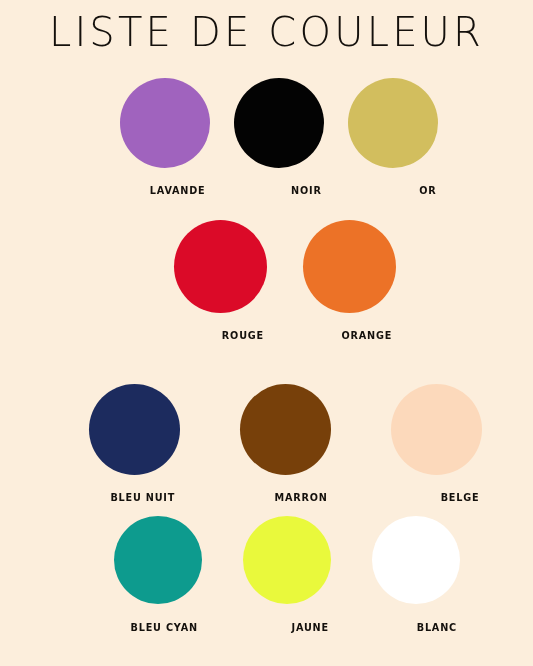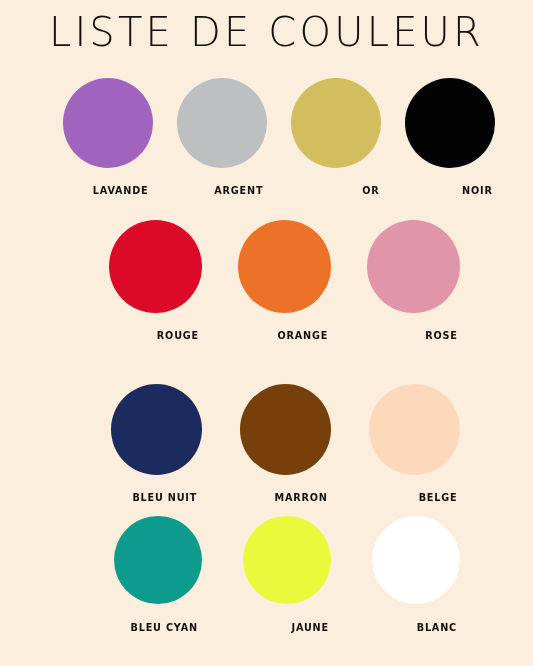--- a/index.html
+++ b/index.html
@@ -35,21 +35,21 @@
   }
   .swatch-row {
     position: absolute;
     left: 0;
     width: 533px;
     display: flex;
     justify-content: center;
   }
   #row-1 { top: 78px; }
   #row-2 { top: 220px; }
-  #row-3 { top: 384px; }
+  #row-3 { top: 384px; gap: 22px; }
   #row-4 { top: 516px; }
 
   #row-1 .swatch-cell { width: 114px; }
   #row-2 .swatch-cell,
   #row-3 .swatch-cell,
   #row-4 .swatch-cell { width: 129px; }
 
   .swatch-cell {
     display: flex;
     flex-direction: column;
@@ -85,45 +85,37 @@
 <div id="poster" style="background: rgb(252, 238, 220); color: rgb(20, 16, 12);">
 
   <div id="poster-title">LISTE DE COULEUR</div>
 
   <div class="swatch-row" id="row-1">
     <div class="swatch-cell">
       <span class="swatch-dot" style="background: rgb(160, 99, 190);"></span>
       <span class="swatch-label">LAVANDE</span>
     </div>
     <div class="swatch-cell">
-      <span class="swatch-dot" style="background: rgb(189, 191, 193);"></span>
-      <span class="swatch-label">ARGENT</span>
+      <span class="swatch-dot" style="background: rgb(3, 3, 3);"></span>
+      <span class="swatch-label">NOIR</span>
     </div>
     <div class="swatch-cell">
       <span class="swatch-dot" style="background: rgb(210, 190, 94);"></span>
       <span class="swatch-label">OR</span>
-    </div>
-    <div class="swatch-cell">
-      <span class="swatch-dot" style="background: rgb(3, 3, 3);"></span>
-      <span class="swatch-label">NOIR</span>
     </div>
   </div>
 
   <div class="swatch-row" id="row-2">
     <div class="swatch-cell">
       <span class="swatch-dot" style="background: rgb(219, 10, 40);"></span>
       <span class="swatch-label">ROUGE</span>
     </div>
     <div class="swatch-cell">
       <span class="swatch-dot" style="background: rgb(236, 114, 39);"></span>
       <span class="swatch-label">ORANGE</span>
-    </div>
-    <div class="swatch-cell">
-      <span class="swatch-dot" style="background: rgb(224, 150, 168);"></span>
-      <span class="swatch-label">ROSE</span>
     </div>
   </div>
 
   <div class="swatch-row" id="row-3">
     <div class="swatch-cell">
       <span class="swatch-dot" style="background: rgb(28, 43, 94);"></span>
       <span class="swatch-label">BLEU NUIT</span>
     </div>
     <div class="swatch-cell">
       <span class="swatch-dot" style="background: rgb(119, 64, 10);"></span>

